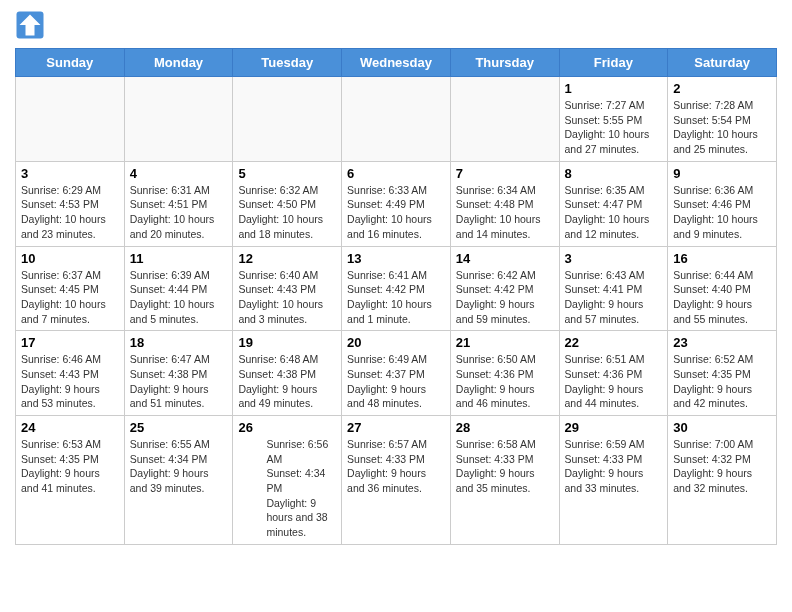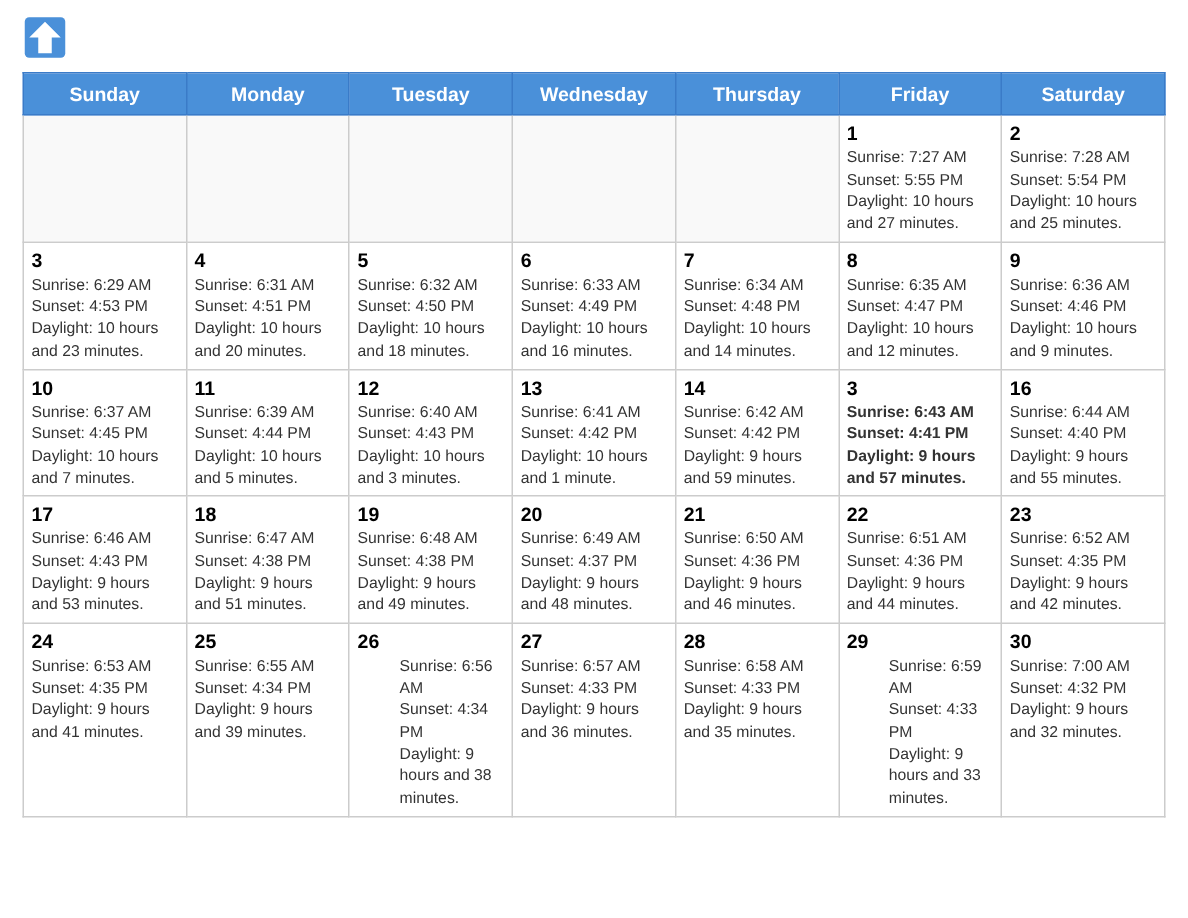--- a/index.html
+++ b/index.html
@@ -181,21 +181,21 @@
 Daylight: 10 hours and 1 minute.</div>
           </td>
           <td>
             <span class="day-num">14</span>
             <div class="day-info" style="white-space: pre-line;">Sunrise: 6:42 AM
 Sunset: 4:42 PM
 Daylight: 9 hours and 59 minutes.</div>
           </td>
           <td>
             <span class="day-num">3</span>
-            <div class="day-info" style="white-space: pre-line; font-weight: bold;">Sunrise: 6:43 AM
+            <div class="day-info" style="white-space: pre-line;">Sunrise: 6:43 AM
 Sunset: 4:41 PM
 Daylight: 9 hours and 57 minutes.</div>
           </td>
           <td>
             <span class="day-num">16</span>
             <div class="day-info" style="white-space: pre-line;">Sunrise: 6:44 AM
 Sunset: 4:40 PM
 Daylight: 9 hours and 55 minutes.</div>
           </td>
         </tr>
@@ -269,21 +269,21 @@
 Daylight: 9 hours and 36 minutes.</div>
           </td>
           <td>
             <span class="day-num">28</span>
             <div class="day-info" style="white-space: pre-line;">Sunrise: 6:58 AM
 Sunset: 4:33 PM
 Daylight: 9 hours and 35 minutes.</div>
           </td>
           <td>
             <span class="day-num">29</span>
-            <div class="day-info" style="white-space: pre-line; margin-left: 28px;">Sunrise: 6:59 AM
+            <div class="day-info" style="white-space: pre-line;">Sunrise: 6:59 AM
 Sunset: 4:33 PM
 Daylight: 9 hours and 33 minutes.</div>
           </td>
           <td>
             <span class="day-num">30</span>
             <div class="day-info" style="white-space: pre-line;">Sunrise: 7:00 AM
 Sunset: 4:32 PM
 Daylight: 9 hours and 32 minutes.</div>
           </td>
         </tr>

